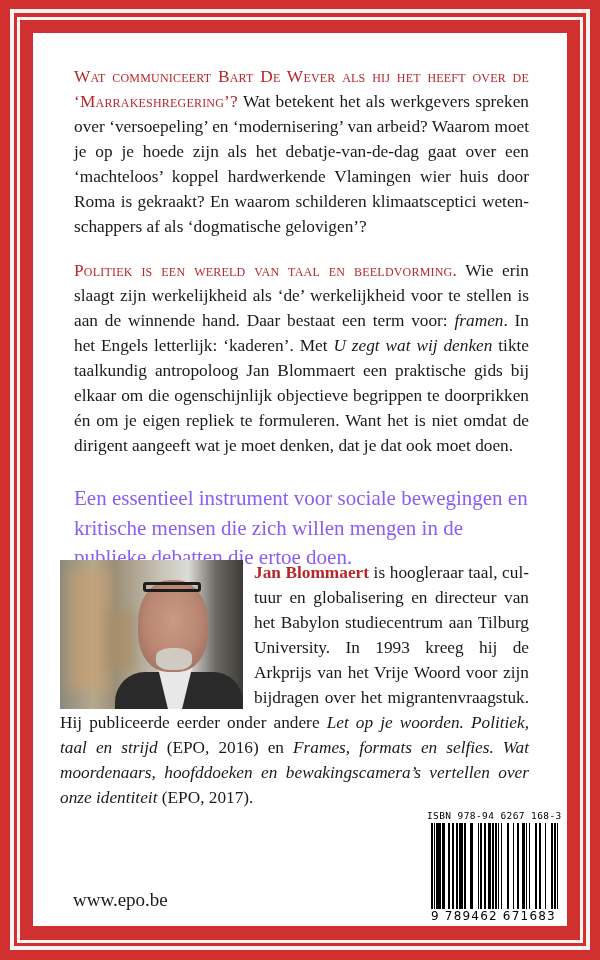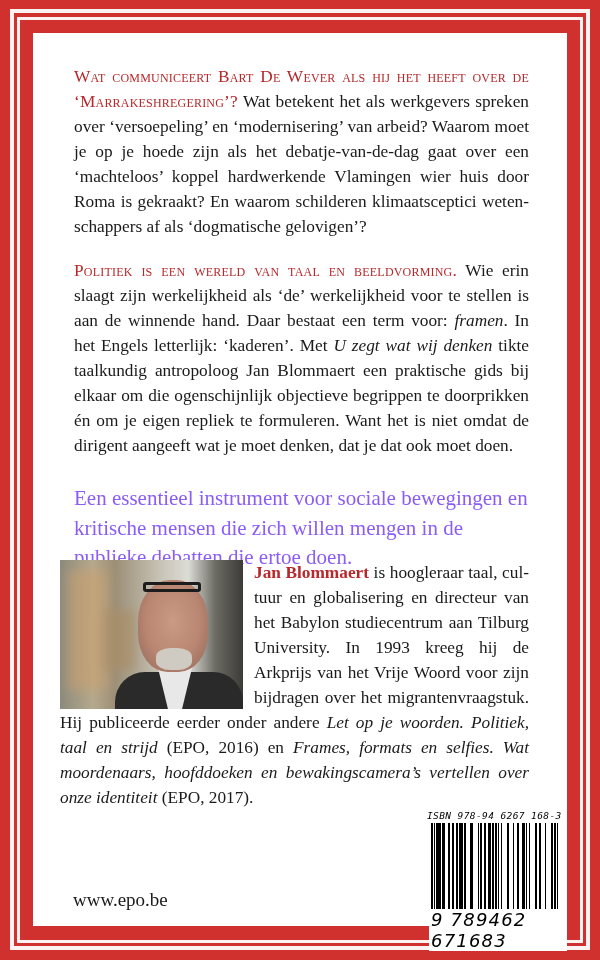--- a/index.html
+++ b/index.html
@@ -40,26 +40,25 @@
   .photo .glasses { position:absolute; left:83px; top:22px; width:58px; height:10px; border: 3px solid #1c1c1c; border-radius: 3px; box-sizing: border-box; }
   .photo .jacket { position:absolute; left:55px; top:112px; width:128px; height:40px; background: #2a2a2a; border-radius: 30px 30px 0 0; }
   .photo .shirt { position:absolute; left:98px; top:108px; width:34px; height:42px; background: #e8e8e8; clip-path: polygon(0 0,100% 0,70% 100%,30% 100%); }
   .bio {
     font-size: 17.3px; line-height: 25px; text-align: justify; margin: 0;
   }
   .bio b { color: #b8272a; font-weight: bold; }
   .barcode-box {
     position: absolute; left: 385px; top: 775px; width: 149px; height: 118px;
     background: #ffffff;
-    font-style: italic;
   }
   .isbn-top { position: absolute; left: 9px; top: 2px; font-family: "DejaVu Sans Mono", monospace; font-size: 9.5px; letter-spacing: 0.4px; color: #000; }
   .bars { position: absolute; left: 13px; top: 15px; width: 127px; height: 88px; }
   .bars span { position: absolute; top: 0; bottom: 0; background: #000; }
-  .isbn-bottom { position: absolute; left: 11px; top: 101px; font-family: "DejaVu Sans", sans-serif; font-size: 18px; letter-spacing: 1.2px; color: #000; background: #fff; padding: 0 2px; }
+  .isbn-bottom { position: absolute; left: 11px; top: 101px; font-family: "DejaVu Sans", sans-serif; font-size: 12px; letter-spacing: 1.2px; color: #000; background: #fff; padding: 0 2px; }
   .website { position: absolute; left: 40px; top: 856px; font-size: 19px; color: #1a1a1a; }
 </style>
 </head>
 <body>
 
 <div class="frame-outer"></div>
 <div class="frame-mid"></div>
 
 <div class="page">
   <div class="content">

